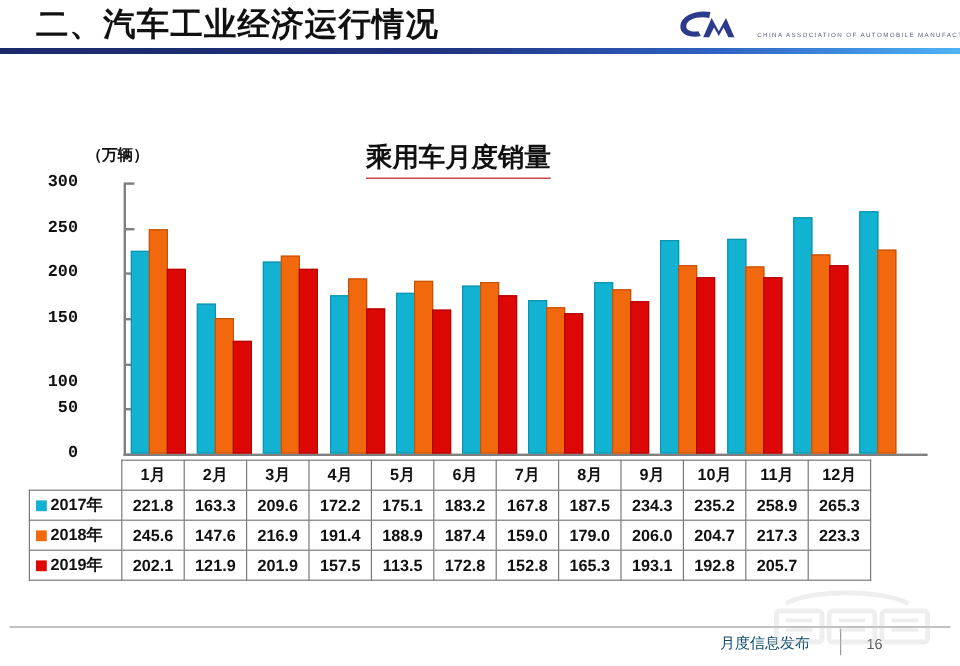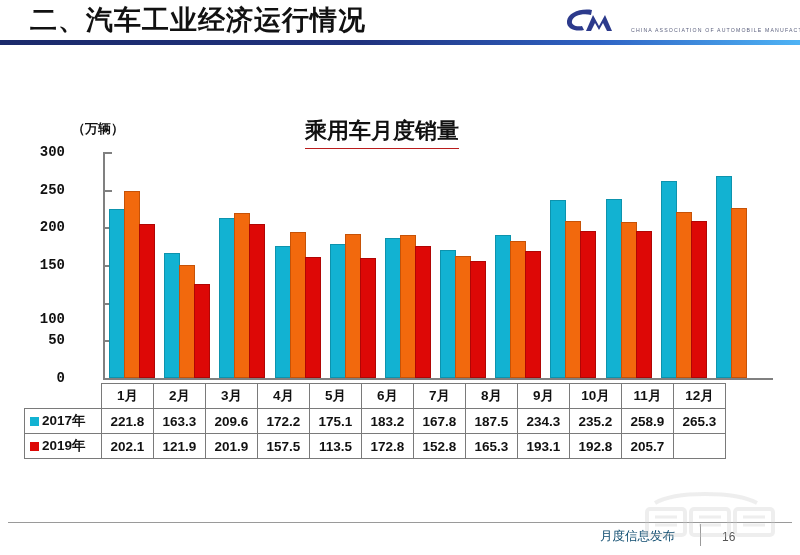--- a/index.html
+++ b/index.html
@@ -217,20 +217,35 @@
         <td class="val">175.1</td>
         <td class="val">183.2</td>
         <td class="val">167.8</td>
         <td class="val">187.5</td>
         <td class="val">234.3</td>
         <td class="val">235.2</td>
         <td class="val">258.9</td>
         <td class="val">265.3</td>
       </tr>
       <tr>
+        <td class="legend"><span class="sw sw1"></span><span>2018年</span></td>
+        <td class="val">245.6</td>
+        <td class="val">147.6</td>
+        <td class="val">216.9</td>
+        <td class="val">191.4</td>
+        <td class="val">188.9</td>
+        <td class="val">187.4</td>
+        <td class="val">159.0</td>
+        <td class="val">179.0</td>
+        <td class="val">206.0</td>
+        <td class="val">204.7</td>
+        <td class="val">217.3</td>
+        <td class="val">223.3</td>
+      </tr>
+      <tr>
         <td class="legend"><span class="sw sw2"></span><span>2019年</span></td>
         <td class="val">202.1</td>
         <td class="val">121.9</td>
         <td class="val">201.9</td>
         <td class="val">157.5</td>
         <td class="val">113.5</td>
         <td class="val">172.8</td>
         <td class="val">152.8</td>
         <td class="val">165.3</td>
         <td class="val">193.1</td>

